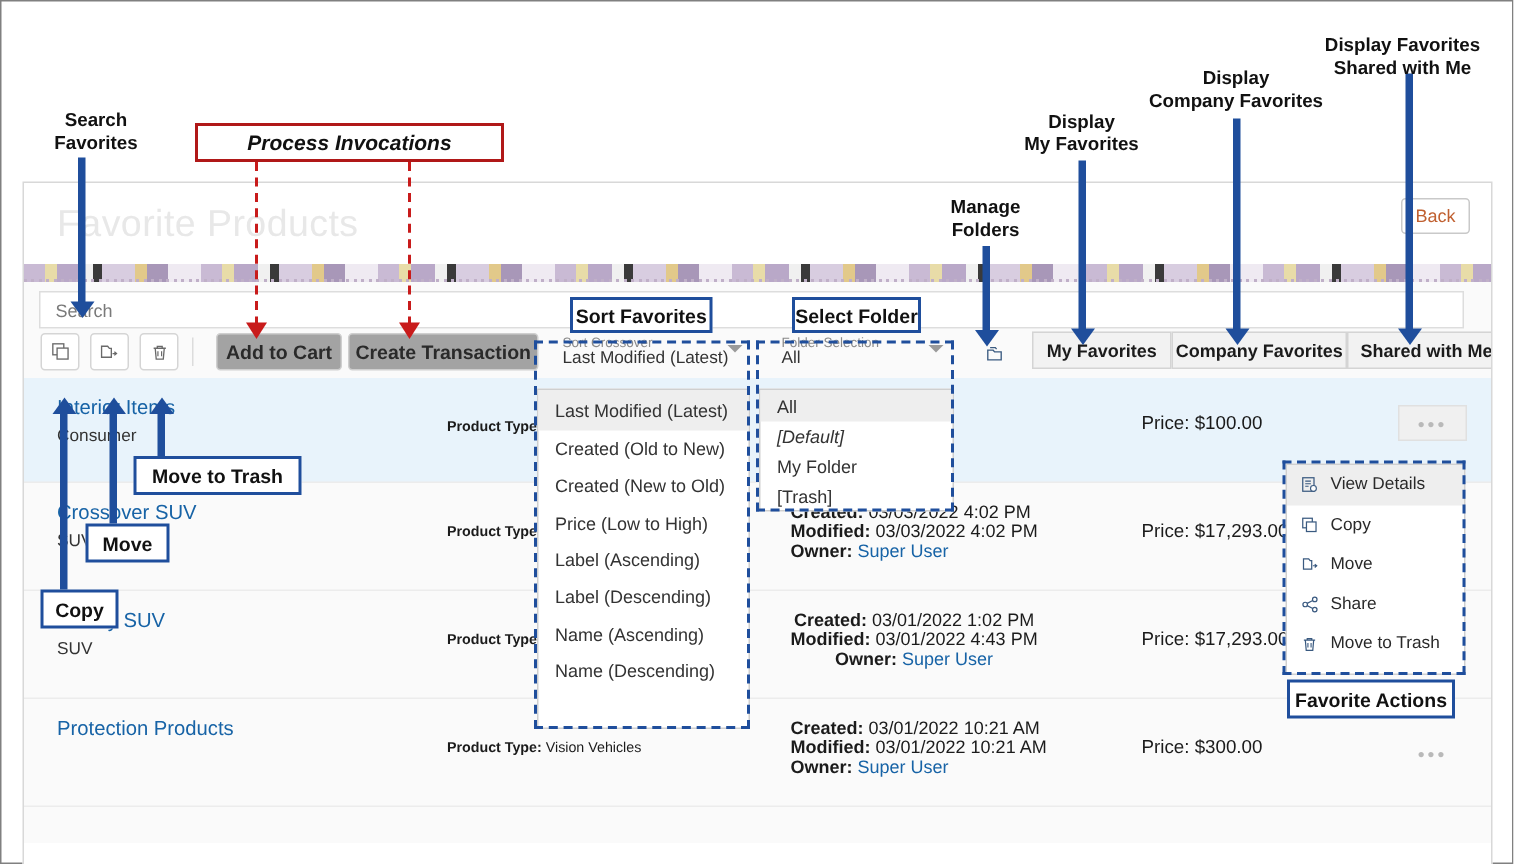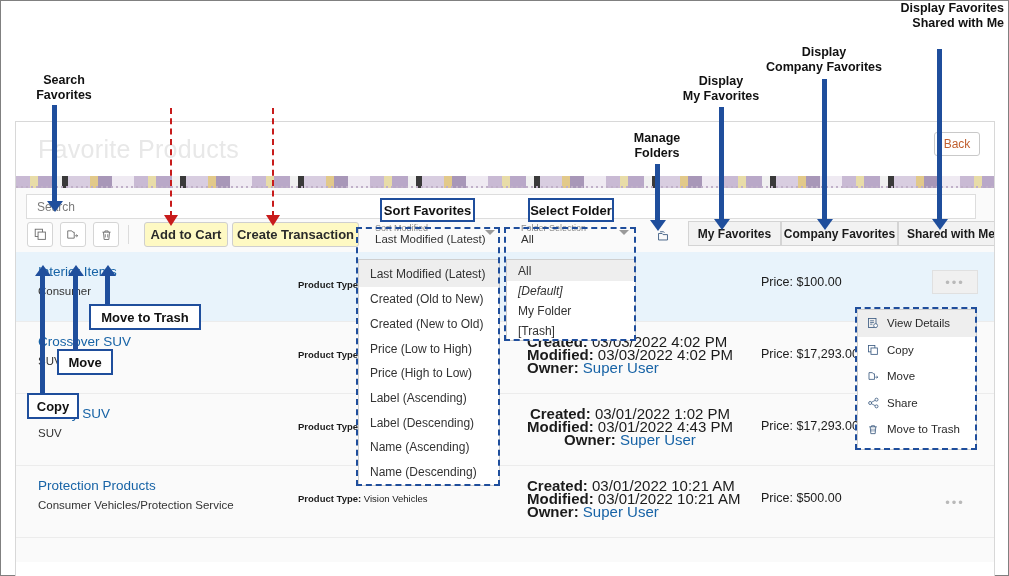--- a/index.html
+++ b/index.html
@@ -63,21 +63,21 @@
   
   .toolbar{position:relative;height:32px;}
   .icon-btn{
     position:absolute;top:2px;width:26px;height:25px;
     border:1px solid #d5d5d5;border-radius:3px;background:#fff;
     box-sizing:border-box;display:flex;align-items:center;justify-content:center;
   }
   .tb-sep{position:absolute;top:5px;width:1px;height:19px;background:#dcdcdc;}
   .txt-btn{
     position:absolute;top:2px;height:25px;border:1px solid #cfcfcf;border-radius:3px;
-    background:#fef9c3;color:#2a2a2a;font-size:13px;font-weight:bold;
+    background:#a3a3a3;color:#2a2a2a;font-size:13px;font-weight:bold;
     display:flex;align-items:center;justify-content:center;box-sizing:border-box;
   }
   .combo{
     position:absolute;top:1px;height:27px;background:#fafafa;
     box-sizing:border-box;
   }
   .combo .c-lab{position:absolute;left:7px;top:2px;font-size:9px;color:#8a8a8a;}
   .combo .c-val{position:absolute;left:7px;top:12px;font-size:11.5px;color:#333;}
   .combo .c-arrow{position:absolute;right:8px;top:9px;width:0;height:0;
     border-left:5px solid transparent;border-right:5px solid transparent;border-top:5px solid #9a9a9a;}
@@ -90,21 +90,21 @@
 
   
   .row{position:absolute;left:0;width:100%;box-sizing:border-box;
        border-bottom:1px solid #ececec;}
   .row.sel{background:#e8f3fb;}
   .row.plain{background:#fafafa;}
   .r-name{position:absolute;left:22px;font-size:13.5px;color:#1763a6;}
   .r-sub{position:absolute;left:22px;font-size:11.5px;color:#333;}
   .r-type{position:absolute;left:282px;font-size:9.5px;color:#1b1b1b;font-weight:bold;}
   .r-type span{font-weight:normal;}
-  .r-meta{position:absolute;left:511px;font-size:15px;color:#1b1b1b;font-weight:bold;line-height:13px;}
+  .r-meta{position:absolute;left:511px;font-size:12px;color:#1b1b1b;font-weight:bold;line-height:13px;}
   .r-meta span{font-weight:normal;}
   .r-meta a{color:#1763a6;text-decoration:none;font-weight:normal;}
   .r-price{position:absolute;left:745px;font-size:12.5px;color:#1b1b1b;}
   .r-dots{position:absolute;right:16px;width:46px;height:24px;color:#b9b9b9;
     font-size:13px;letter-spacing:2px;display:flex;align-items:center;justify-content:center;}
   .r-dots.open{background:#f0f0f0;border:1px solid #e0e0e0;box-sizing:border-box;}
 
   
   .popup{position:absolute;background:#fff;border:1px solid #cfcfcf;z-index:40;}
   .popup .pi{font-size:12px;color:#333;padding:0 0 0 11px;display:flex;align-items:center;}
@@ -138,41 +138,42 @@
 </style>
 </head>
 <body>
 
 <div id="root">
 
   <div class="anno-txt" style="left:18px;top:72px;width:90px;">Search<br>Favorites</div>
   <div class="arrow-b" style="left:51px;top:104px;height:98px;"></div>
   <div class="arrow-bh arrow-down" style="left:46px;top:200px;"></div>
 
+  <div class="anno-box red" style="left:129px;top:81px;width:206px;height:26px;">Process Invocations</div>
   <div class="arrow-r" style="left:169px;top:107px;height:109px;"></div>
   <div class="arrow-rh" style="left:163px;top:214px;"></div>
   <div class="arrow-r" style="left:271px;top:107px;height:109px;"></div>
   <div class="arrow-rh" style="left:265px;top:214px;"></div>
 
   <div class="anno-box" style="left:379px;top:197px;width:95px;height:24px;">Sort Favorites</div>
   <div class="anno-box" style="left:527px;top:197px;width:86px;height:24px;">Select Folder</div>
 
   <div class="anno-txt" style="left:610px;top:130px;width:92px;">Manage<br>Folders</div>
   <div class="arrow-b" style="left:654px;top:163px;height:58px;"></div>
   <div class="arrow-bh arrow-down" style="left:649px;top:219px;"></div>
 
   <div class="anno-txt" style="left:672px;top:73px;width:96px;">Display<br>My Favorites</div>
   <div class="arrow-b" style="left:718px;top:106px;height:114px;"></div>
   <div class="arrow-bh arrow-down" style="left:713px;top:218px;"></div>
 
   <div class="anno-txt" style="left:756px;top:44px;width:134px;">Display<br>Company Favorites</div>
   <div class="arrow-b" style="left:821px;top:78px;height:142px;"></div>
   <div class="arrow-bh arrow-down" style="left:816px;top:218px;"></div>
 
-  <div class="anno-txt" style="left:865px;top:0;width:138px;text-align:right;">Display Favorites<br>Shared with Me</div>
+  <div class="anno-txt" style="left:865px;top:22px;width:138px;">Display Favorites<br>Shared with Me</div>
   <div class="arrow-b" style="left:936px;top:48px;height:172px;"></div>
   <div class="arrow-bh arrow-down" style="left:931px;top:218px;"></div>
 
   <div class="app-window">
 
     <div class="app-header">
       <div class="app-title">Favorite Products</div>
       <div class="back-btn">Back</div>
     </div>
 
@@ -212,21 +213,21 @@
                 <path d="M6.5 7v4M9.5 7v4" stroke="#6a6a6a" stroke-width="1"></path>
               </svg>
           </span>
         </div>
         <div class="tb-sep" style="left:112px;"></div>
 
         <div class="txt-btn" style="left:128px;width:84px;">Add to Cart</div>
         <div class="txt-btn" style="left:216px;width:127px;">Create Transaction</div>
 
         <div class="combo" style="left:352px;width:135px;">
-          <div class="c-lab">Sort Modified</div>
+          <div class="c-lab">Sort Crossover</div>
           <div class="c-val">Last Modified (Latest)</div>
           <div class="c-arrow"></div>
         </div>
 
         <div class="combo" style="left:498px;width:123px;">
           <div class="c-lab">Folder Selection</div>
           <div class="c-val">All</div>
           <div class="c-arrow"></div>
         </div>
 
@@ -280,43 +281,41 @@
         <div class="r-meta" style="top:13px;text-align:center;">
           <div><span style="font-weight:bold">Created:</span> <span>03/01/2022 1:02 PM</span></div>
           <div><span style="font-weight:bold">Modified:</span> <span>03/01/2022 4:43 PM</span></div>
           <div><span style="font-weight:bold">Owner:</span> <a href="#">Super User</a></div>
         </div>
         <div class="r-price" style="top:25px;">Price: $17,293.00</div>
       </div>
 
       <div class="row plain" style="top:278px;height:72px;">
         <div class="r-name" style="top:12px;">Protection Products</div>
-        <div class="r-sub" style="top:33px;">Consumer Vehicles/Protection Service</div>
         <div class="r-type" style="top:27px;">
           <span style="font-weight:bold">Product Type:</span>
           <span>Vision Vehicles</span>
         </div>
         <div class="r-meta" style="top:13px;">
           <div><span style="font-weight:bold">Created:</span> <span>03/01/2022  10:21 AM</span></div>
           <div><span style="font-weight:bold">Modified:</span> <span>03/01/2022 10:21 AM</span></div>
           <div><span style="font-weight:bold">Owner:</span> <a href="#">Super User</a></div>
         </div>
-        <div class="r-price" style="top:25px;">Price: $500.00</div>
+        <div class="r-price" style="top:25px;">Price: $300.00</div>
         <div class="r-dots" style="top:24px;">•••</div>
       </div>
 
     </div>
   </div>
 
   <div class="popup" style="left:357px;top:258px;width:140px;height:225px;">
     <div class="pi hl" style="height:27px;">Last Modified (Latest)</div>
     <div class="pi" style="height:24.7px;text-align:center;">Created (Old to New)</div>
     <div class="pi" style="height:24.7px;">Created (New to Old)</div>
     <div class="pi" style="height:24.7px;">Price (Low to High)</div>
-    <div class="pi" style="height:24.7px;">Price (High to Low)</div>
     <div class="pi" style="height:24.7px;">Label (Ascending)</div>
     <div class="pi" style="height:24.7px;">Label (Descending)</div>
     <div class="pi" style="height:24.7px;">Name (Ascending)</div>
     <div class="pi" style="height:24.7px;">Name (Descending)</div>
   </div>
   <div class="dashed" style="left:355px;top:226px;width:144px;height:259px;"></div>
 
   <div class="popup" style="left:505px;top:258px;width:128px;height:80px;">
     <div class="pi hl" style="height:21px;">All</div>
     <div class="pi" style="height:20px;font-style:italic;">[Default]</div>
@@ -382,14 +381,15 @@
   <div class="anno-box" style="left:26px;top:392px;width:52px;height:26px;">Copy</div>
 
   <div class="arrow-b" style="left:72px;top:275px;height:86px;"></div>
   <div class="arrow-bh arrow-up" style="left:67px;top:264px;"></div>
   <div class="anno-box" style="left:56px;top:348px;width:56px;height:26px;">Move</div>
 
   <div class="arrow-b" style="left:104px;top:275px;height:34px;"></div>
   <div class="arrow-bh arrow-up" style="left:99px;top:264px;"></div>
   <div class="anno-box" style="left:88px;top:303px;width:112px;height:26px;">Move to Trash</div>
 
+  <div class="anno-box" style="left:857px;top:452px;width:112px;height:26px;">Favorite Actions</div>
 
 </div>
 
 </body></html>

